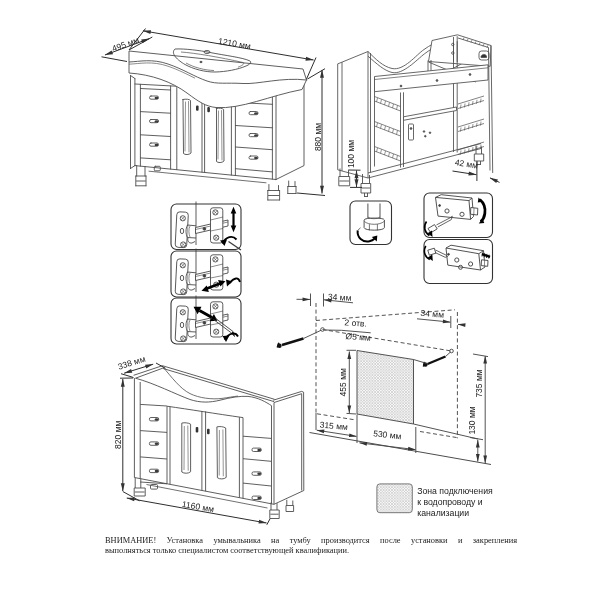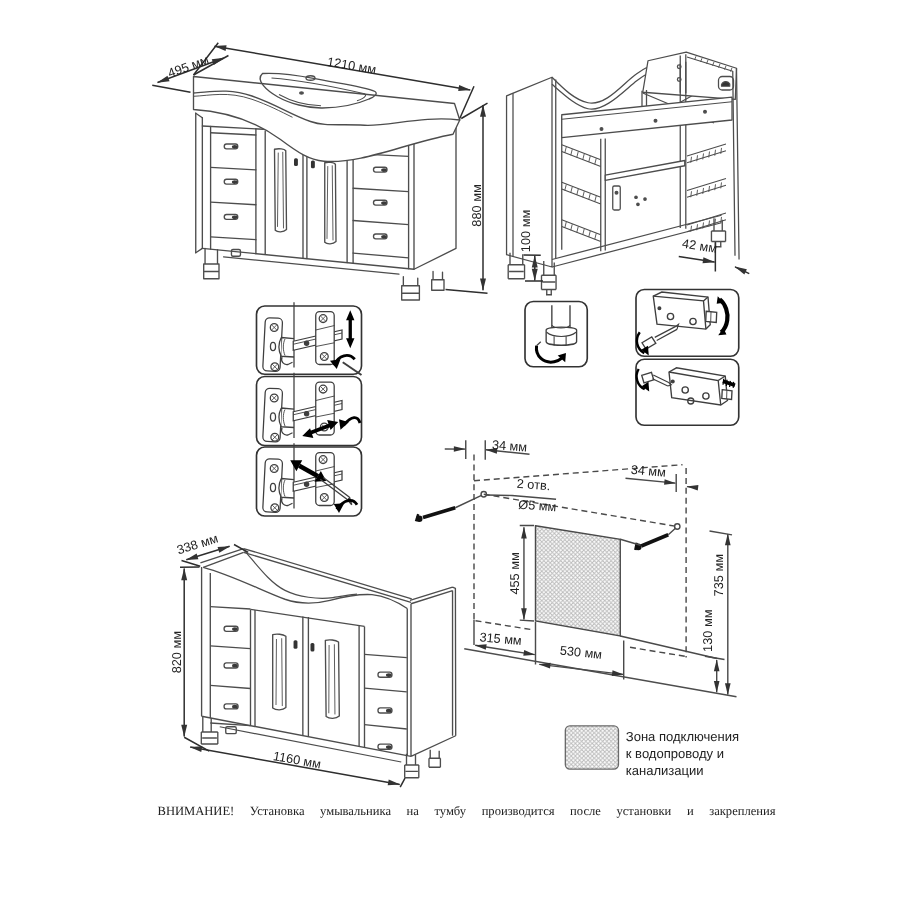--- a/index.html
+++ b/index.html
@@ -413,14 +413,15 @@
 
 <rect x="376.9" y="483.9" width="35.4" height="28.8" rx="3" fill="url(#xh)" stroke="#6a6a6a" stroke-width="0.9"></rect>
 <g fill="#222" font-size="8.7">
   <text x="417.2" y="493.8">Зона подключения</text>
   <text x="417.2" y="505.1">к водопроводу и</text>
   <text x="417.2" y="516.4">канализации</text>
 </g>
 </svg>
 <div id="warn">
 <div class="j">ВНИМАНИЕ! Установка умывальника на тумбу производится после установки и закрепления</div>
+<div>выполняться только специалистом соответствующей квалификации.</div>
 </div>
 
 
 </body></html>

